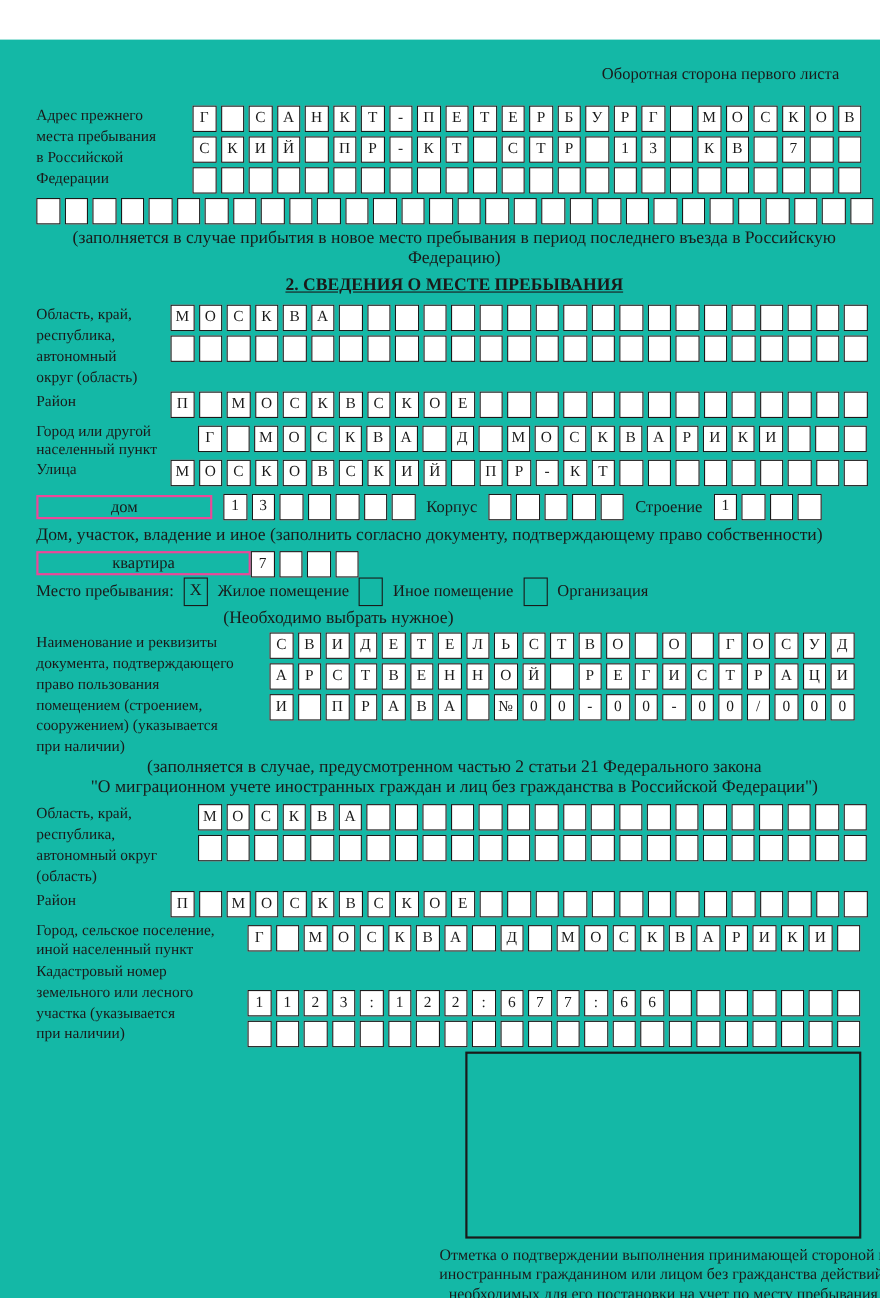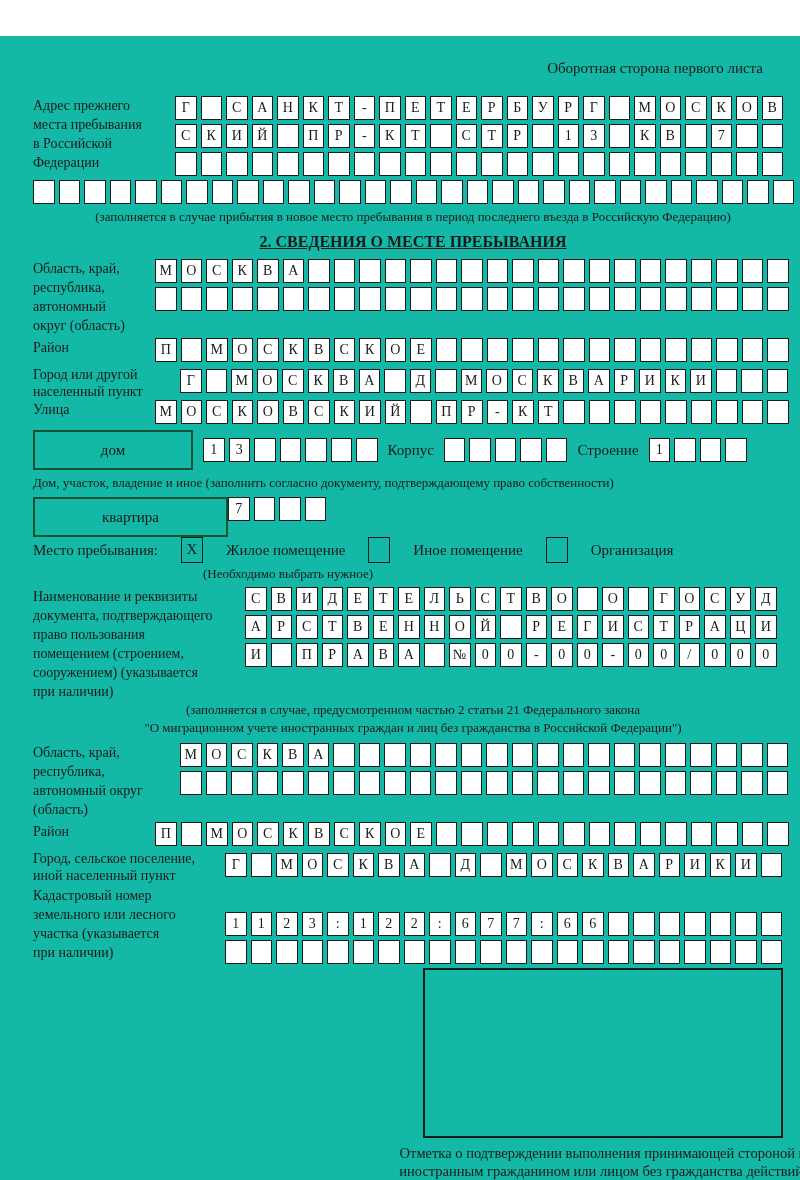--- a/index.html
+++ b/index.html
@@ -17,24 +17,24 @@
   .row{ display:flex; align-items:flex-start; }
   .label{ font-size:14px; line-height:19px; white-space:pre-line; flex:0 0 auto; }
   .cellcol{ flex:0 0 auto; }
   .cellrow{ display:flex; gap:4px; margin-bottom:4px; flex:0 0 auto; }
   .cell{
     box-sizing:border-box; width:21.5px; height:24px;
     border:1.5px solid #1a1a1a; background:#fff;
     font-size:14px; line-height:21px; text-align:center;
     flex:0 0 auto;
   }
-  .caption{ font-size:13px; line-height:18px; text-align:center; white-space:pre-line; }
+  .caption{ font-size:16px; line-height:18px; text-align:center; white-space:pre-line; }
   .h-bold{ font-weight:bold; font-size:16px; text-align:center; }
   .wide-box{
-    box-sizing:border-box; border:2px solid #14532d; height:40px;
+    box-sizing:border-box; border:2px solid #ec4899; height:22px;
     display:flex; align-items:center; justify-content:center;
     font-size:15px; flex:0 0 auto;
   }
   .inline-label{ font-size:15px; line-height:26px; flex:0 0 auto; }
   .checkbox{
     box-sizing:border-box; width:22px; height:26px; border:1.5px solid #1a1a1a;
     text-align:center; font-size:15px; line-height:23px; flex:0 0 auto;
   }
   .stamp-wrap{ margin-left:345px; width:450px; }
   .stamp-box{
@@ -364,21 +364,21 @@
         <span>квартира</span>
       </div>
     <div class="cellrow" style="margin-bottom:0;">
         <span class="cell">7</span>
         <span class="cell"></span>
         <span class="cell"></span>
         <span class="cell"></span>
       </div>
   </div>
 
-  <div class="row" style="align-items:center; gap:23px;">
+  <div class="row" style="align-items:center; gap:9px;">
     <div class="inline-label">Место пребывания:</div>
     <div class="checkbox">X</div>
     <div class="inline-label">Жилое помещение</div>
     <div class="checkbox"></div>
     <div class="inline-label">Иное помещение</div>
     <div class="checkbox"></div>
     <div class="inline-label">Организация</div>
   </div>
   <div class="caption" style="text-align:left; margin:2px 0 4px 170px;">(Необходимо выбрать нужное)</div>
 

